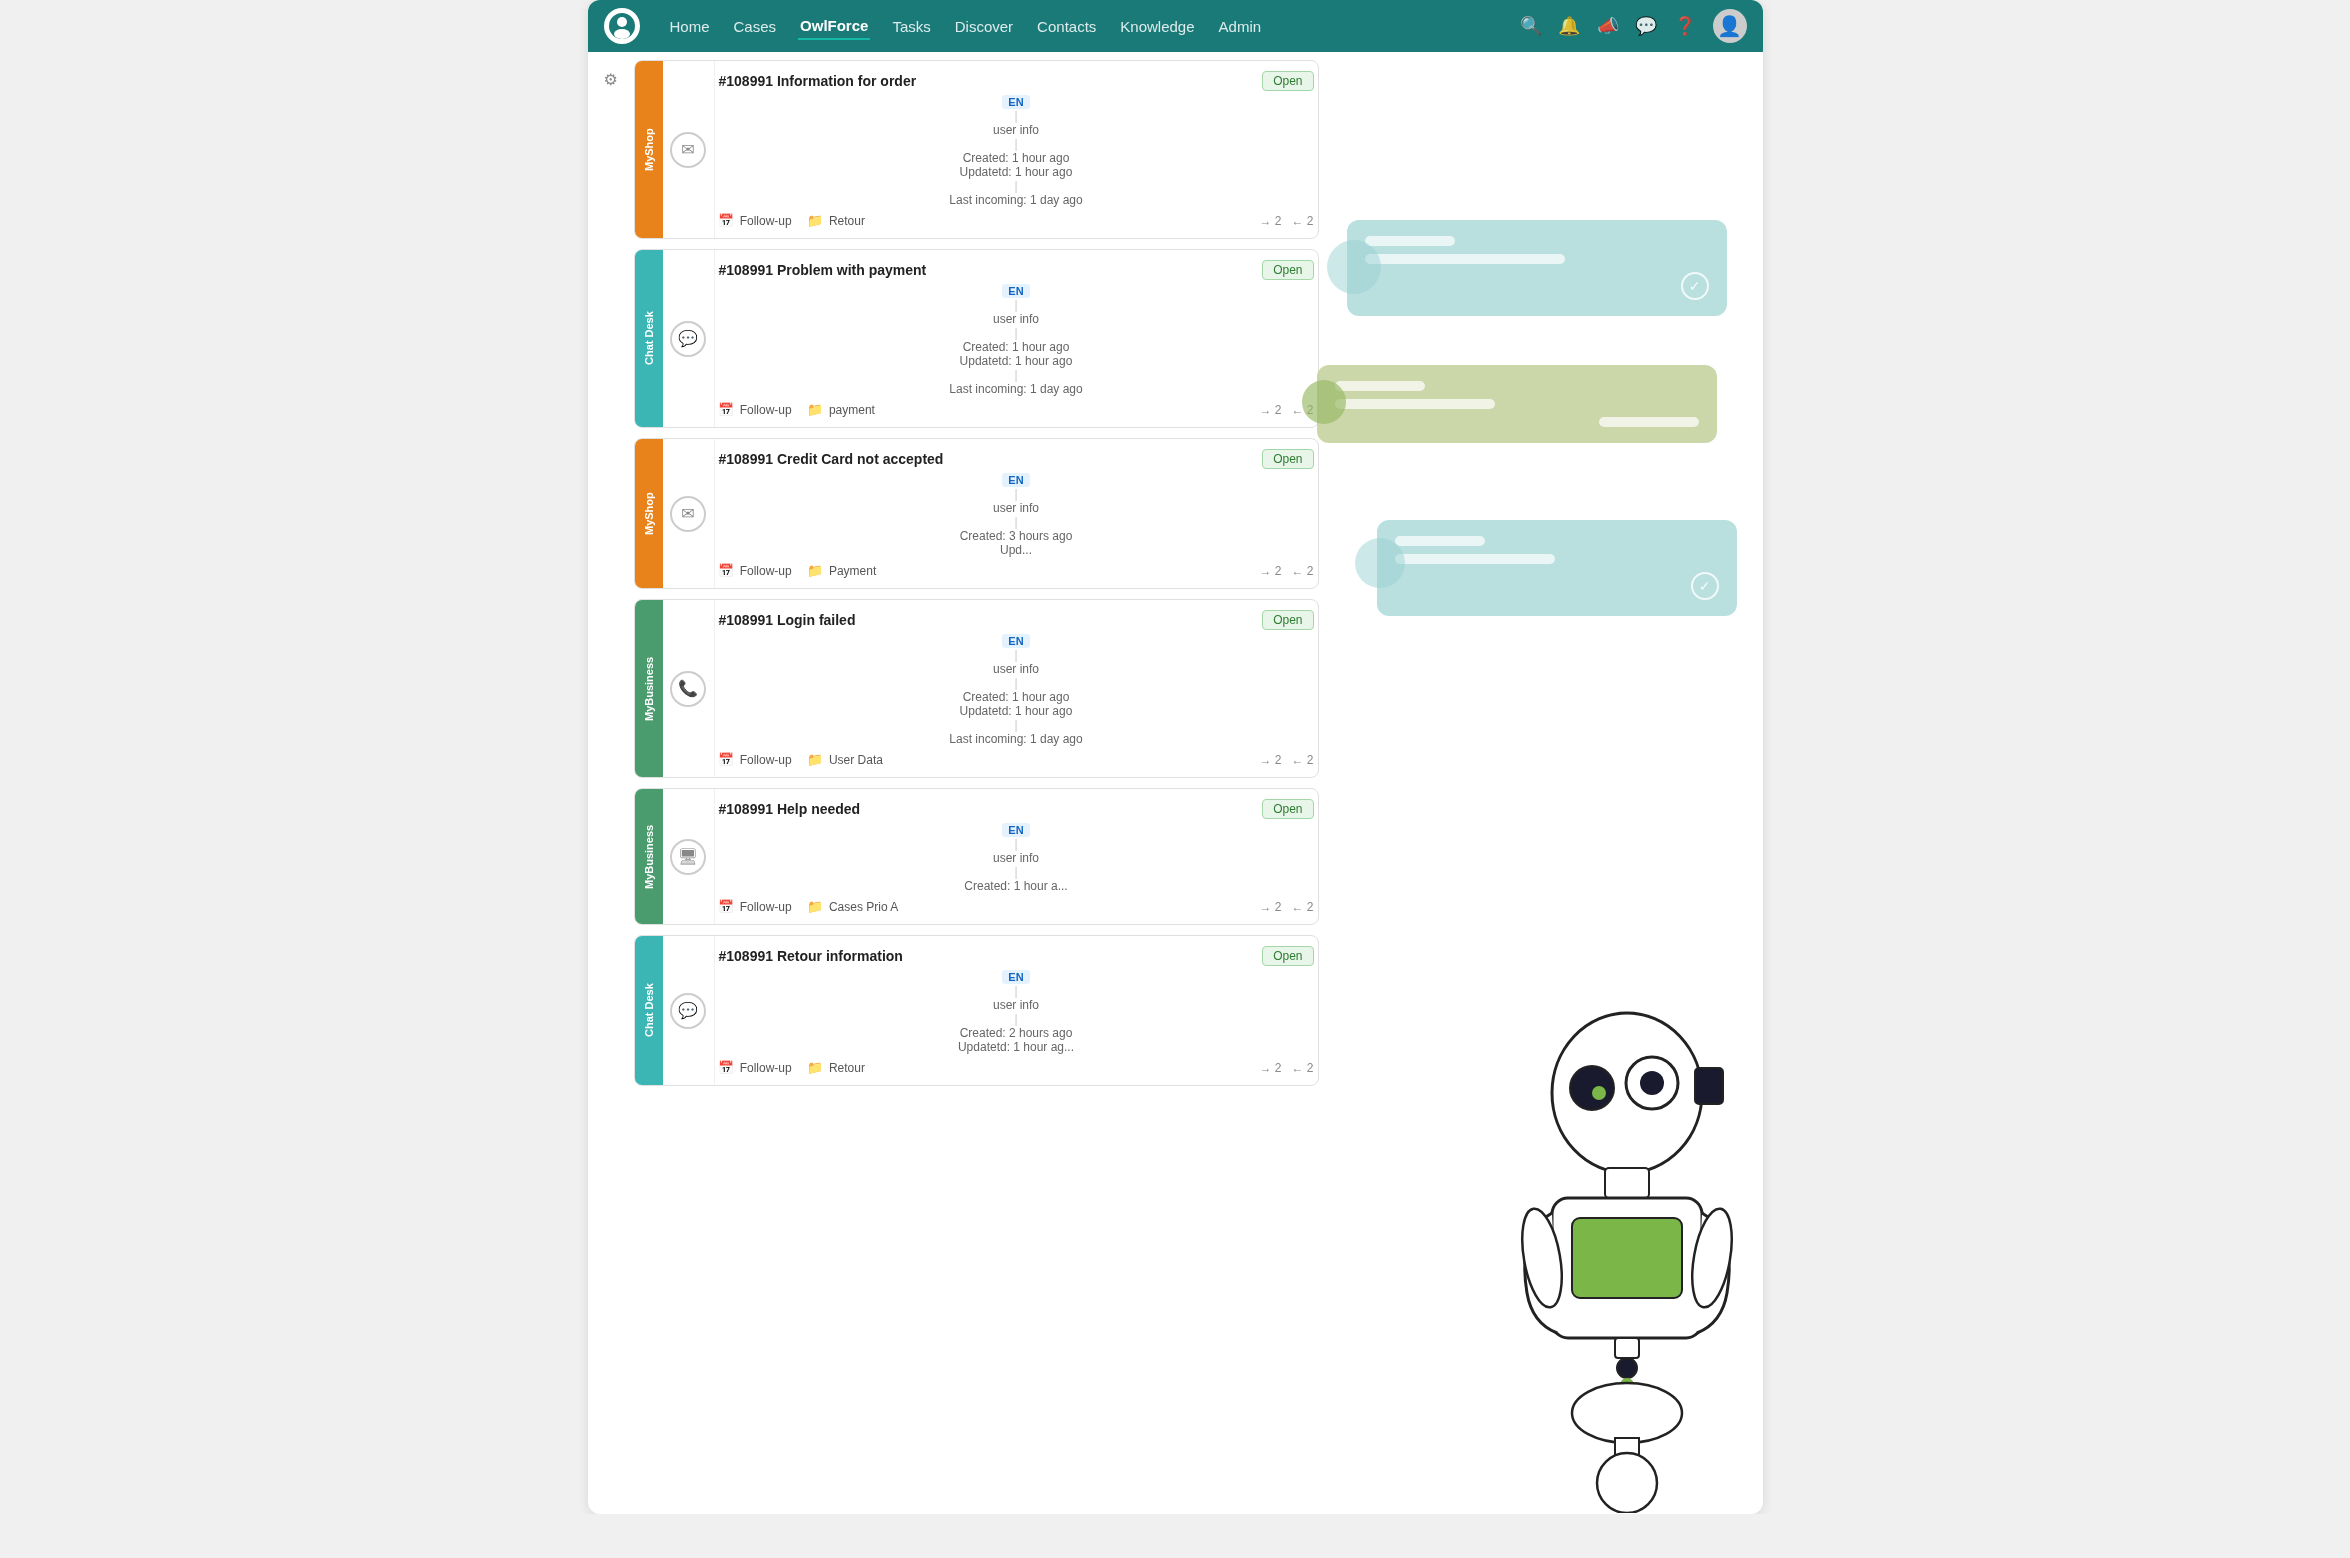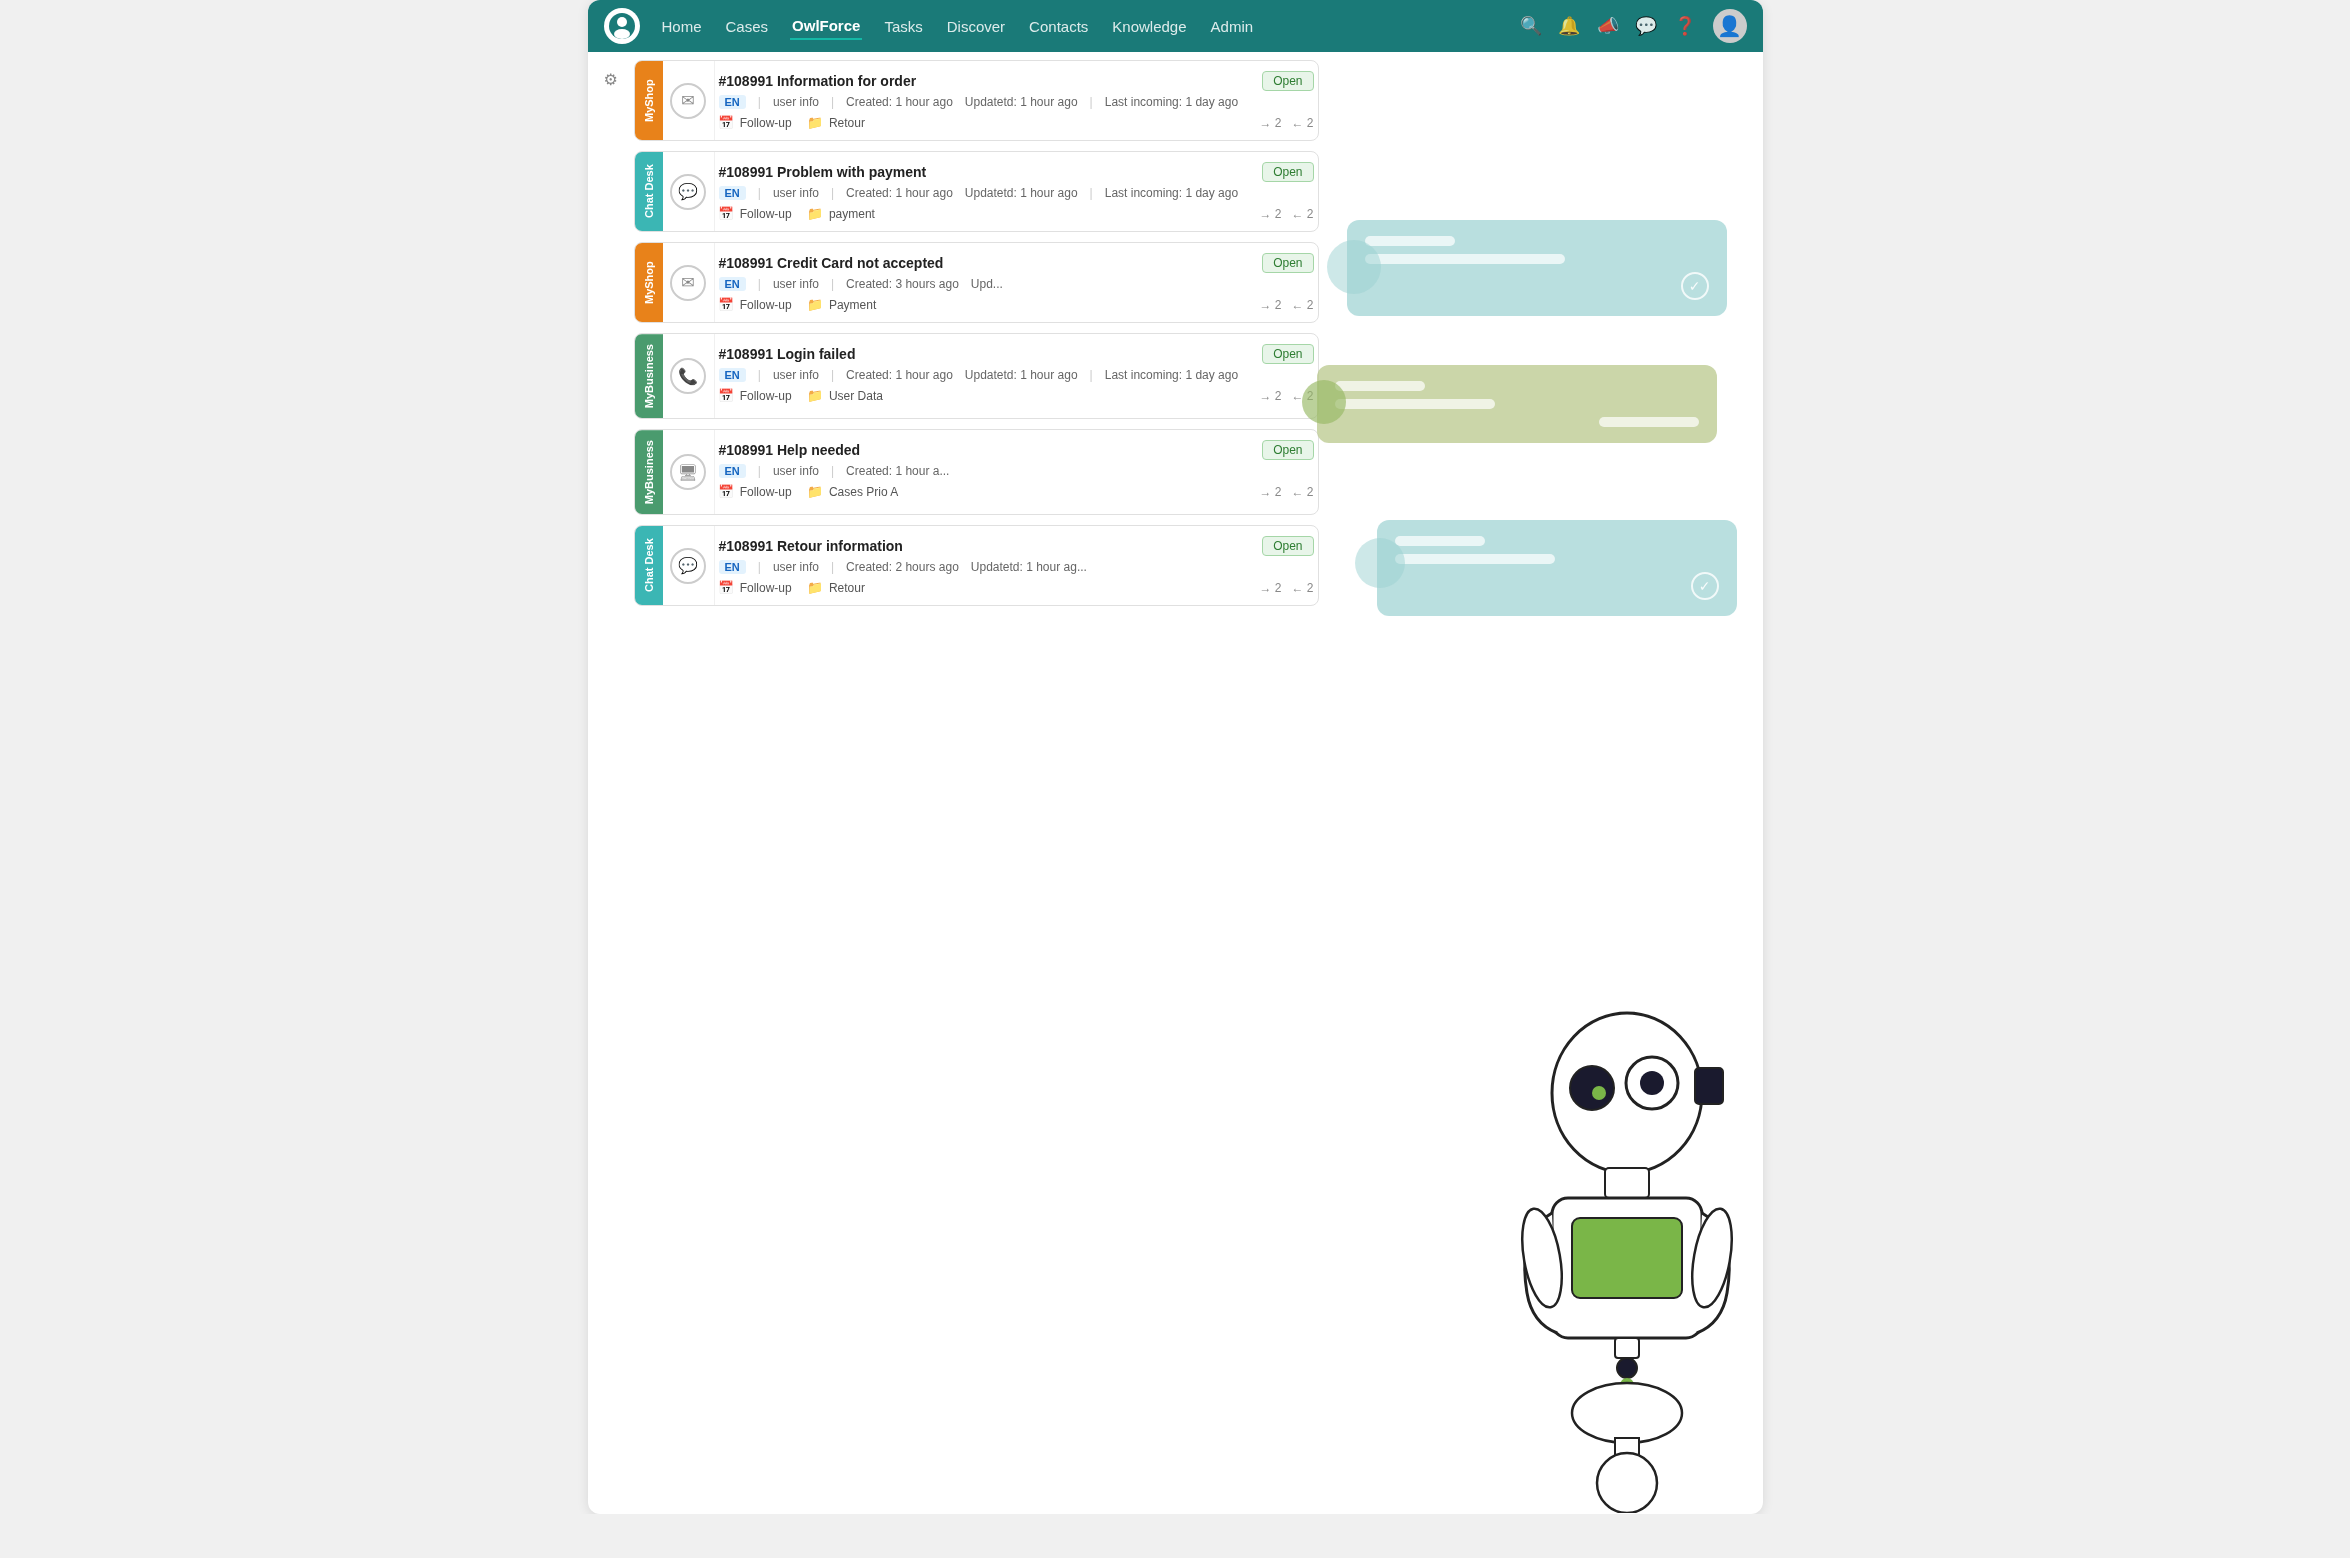--- a/index.html
+++ b/index.html
@@ -5,21 +5,21 @@
     * { box-sizing: border-box; margin: 0; padding: 0; }
     body { font-family: -apple-system, BlinkMacSystemFont, 'Segoe UI', sans-serif; background: #f0f0f0; font-size: 14px; }
 
     
     .top-nav {
       background: #1a7a78;
       height: 52px;
       display: flex;
       align-items: center;
       padding: 5px 16px;
-      gap: 16px;
+      gap: 24px;
       position: relative;
     }
     .nav-logo {
       width: 36px; height: 36px;
       background: white;
       border-radius: 50%;
       display: flex; align-items: center; justify-content: center;
       margin-right: 4px;
     }
     .nav-items {
@@ -177,24 +177,24 @@
       background: #e8f5e9;
       color: #2e7d32;
       border: 1px solid #a5d6a7;
       border-radius: 4px;
       padding: 2px 10px;
       font-size: 12px;
     }
     .case-meta-row {
       display: flex;
       align-items: center;
-      gap: 12px;
       font-size: 12px;
       color: #666;
       margin-bottom: 6px;
+      flex-direction: column;
     }
     .case-lang-badge {
       background: #e3f2fd;
       color: #1565c0;
       border-radius: 3px;
       padding: 1px 6px;
       font-size: 11px;
       font-weight: 600;
     }
     .case-meta-sep { color: #ccc; }

